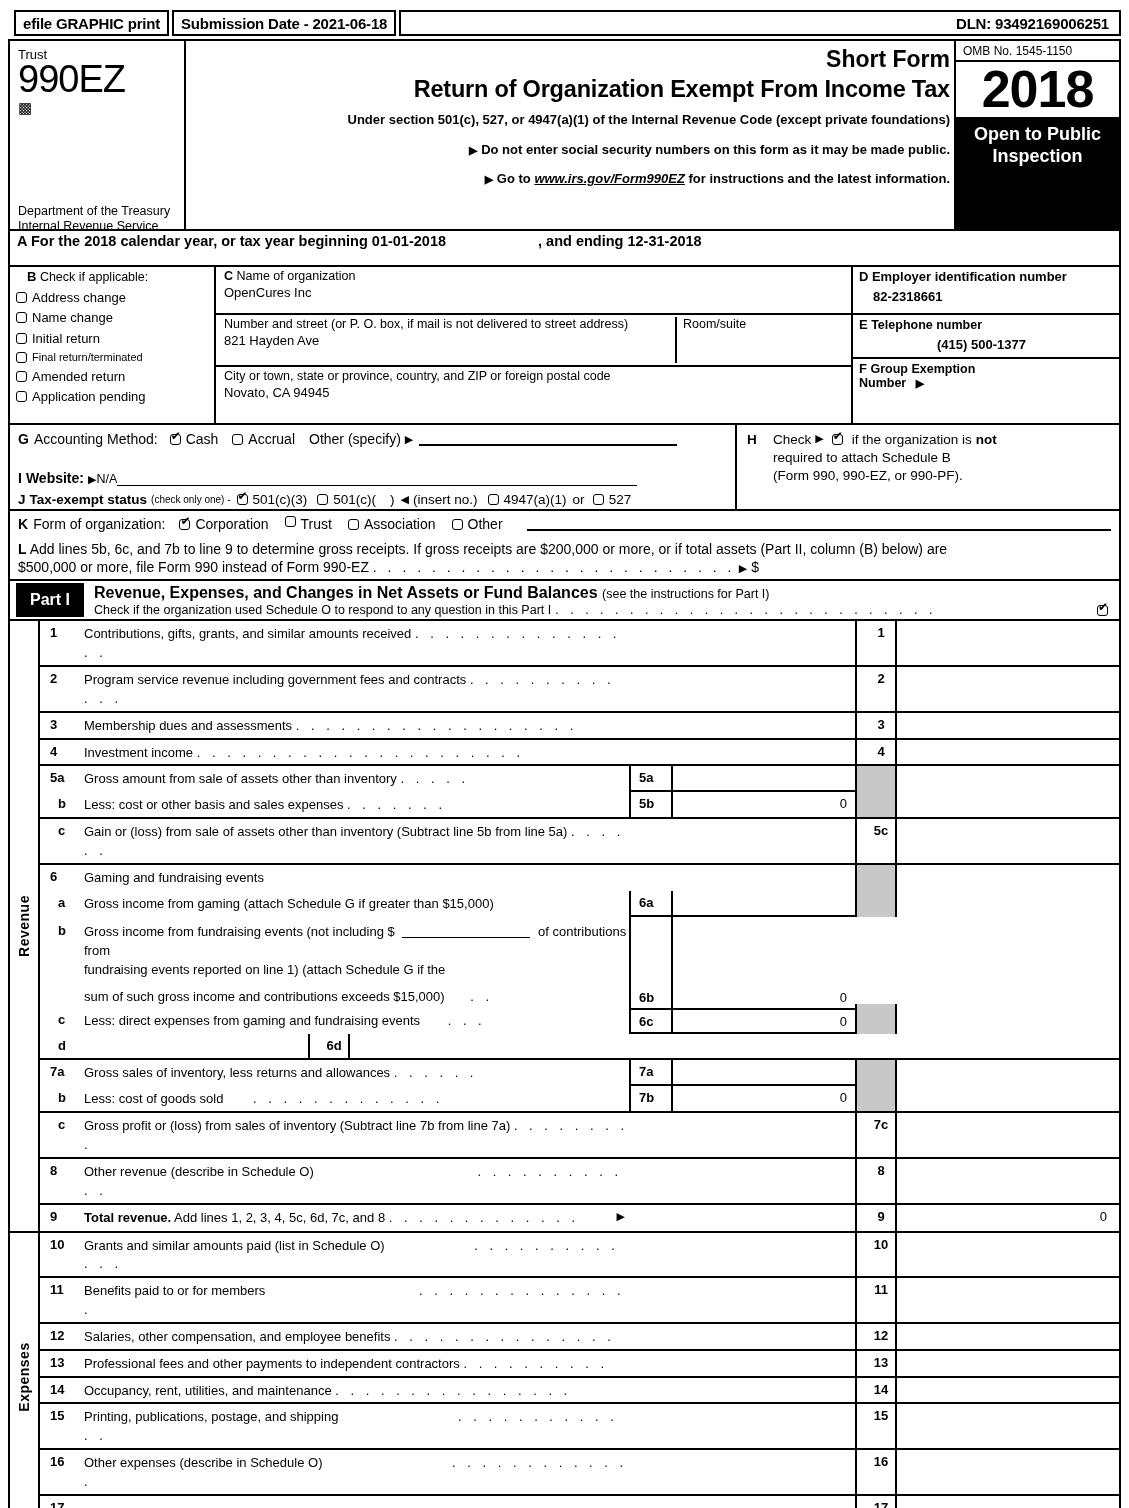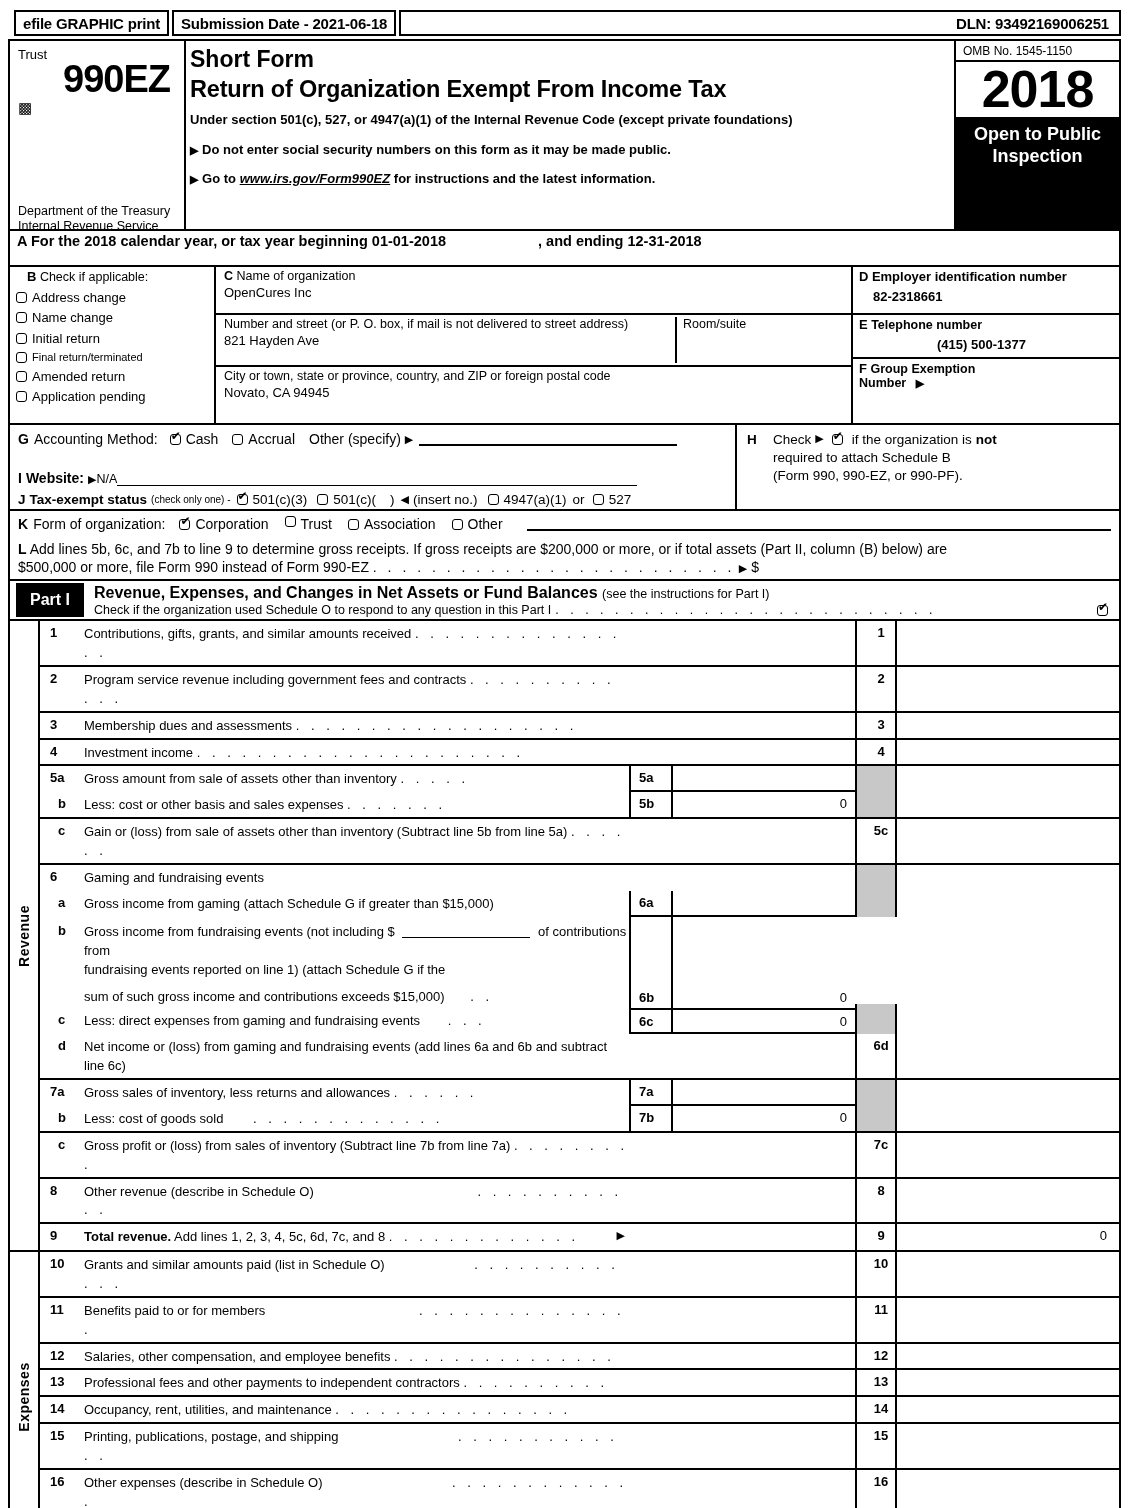--- a/index.html
+++ b/index.html
@@ -19,25 +19,25 @@
     border:2px solid #000; font-weight:bold; font-size:15px;
     display:flex; align-items:center; padding:0 7px; margin-right:3px;
     letter-spacing:-0.2px;
   }
   .efilebar .dln { flex:1; justify-content:flex-end; margin-right:0; padding-right:10px; }
 
   
   .masthead { display:flex; border:2px solid #000; border-bottom:none; height:190px; }
   .mh-left { width:176px; border-right:2px solid #000; padding:6px 8px 4px 8px; position:relative; }
   .mh-left .lbl-form { font-size:13px; }
-  .mh-left .formno { font-size:38px; font-weight:bold; line-height:1.0; letter-spacing:-1px; margin-top:-2px;margin-left:45px;}
+  .mh-left .formno { font-size:38px; font-weight:normal; line-height:1.0; letter-spacing:-1px; margin-top:-2px;}
   .mh-left .glyph { margin-top:2px; font-size:15px; line-height:1; }
   .mh-left .dept { position:absolute; bottom:-4px; left:8px; font-size:12.5px; line-height:1.15; }
 
-  .mh-mid { flex:1; padding:4px 4px 16px 4px; text-align:left; }
+  .mh-mid { flex:1; padding:4px 4px 16px 4px; text-align:right; }
   .mh-mid .t-short { font-size:23px; font-weight:bold; margin-top:1px; }
   .mh-mid .t-main { font-size:23.5px; font-weight:bold; margin-top:3px; letter-spacing:-0.2px;}
   .mh-mid .t-sub { font-size:13px; font-weight:bold; margin-top:9px; }
   .mh-mid .t-bullet { font-size:13px; font-weight:bold; margin-top:15px; }
   .mh-mid .t-bullet2 { font-size:13px; font-weight:bold; margin-top:14px; }
   .mh-mid .t-bullet a { color:#000; font-style:italic; text-decoration:underline; }
   .arrow { font-size:11px; }
 
   .mh-right { width:165px; border-left:2px solid #000; display:flex; flex-direction:column; }
   .mh-right .omb { font-size:12px; padding:3px 0 2px 7px; border-bottom:2px solid #000; }
@@ -519,23 +519,20 @@
         <div class="mid" style="border-top:2px solid #000;border-bottom:2px solid #000;">
           <div class="mno">6c</div>
           <div class="mval">0</div>
         </div>
         <div class="rno gray"></div>
         <div class="rval"></div>
       </div>
 
       <div class="row">
         <div class="no ind">d</div>
-        <div class="desc">
-          <span>Net income or (loss) from gaming and fundraising events (add lines 6a and 6b and subtract line 6c)</span>
-        </div>
         <div class="midspacer"></div>
         <div class="rno">6d</div>
         <div class="rval"></div>
       </div>
 
       <div class="row nb">
         <div class="no">7a</div>
         <div class="desc">
           <span>Gross sales of inventory, less returns and allowances</span>
           <span class="dots">. . . . . .</span>

